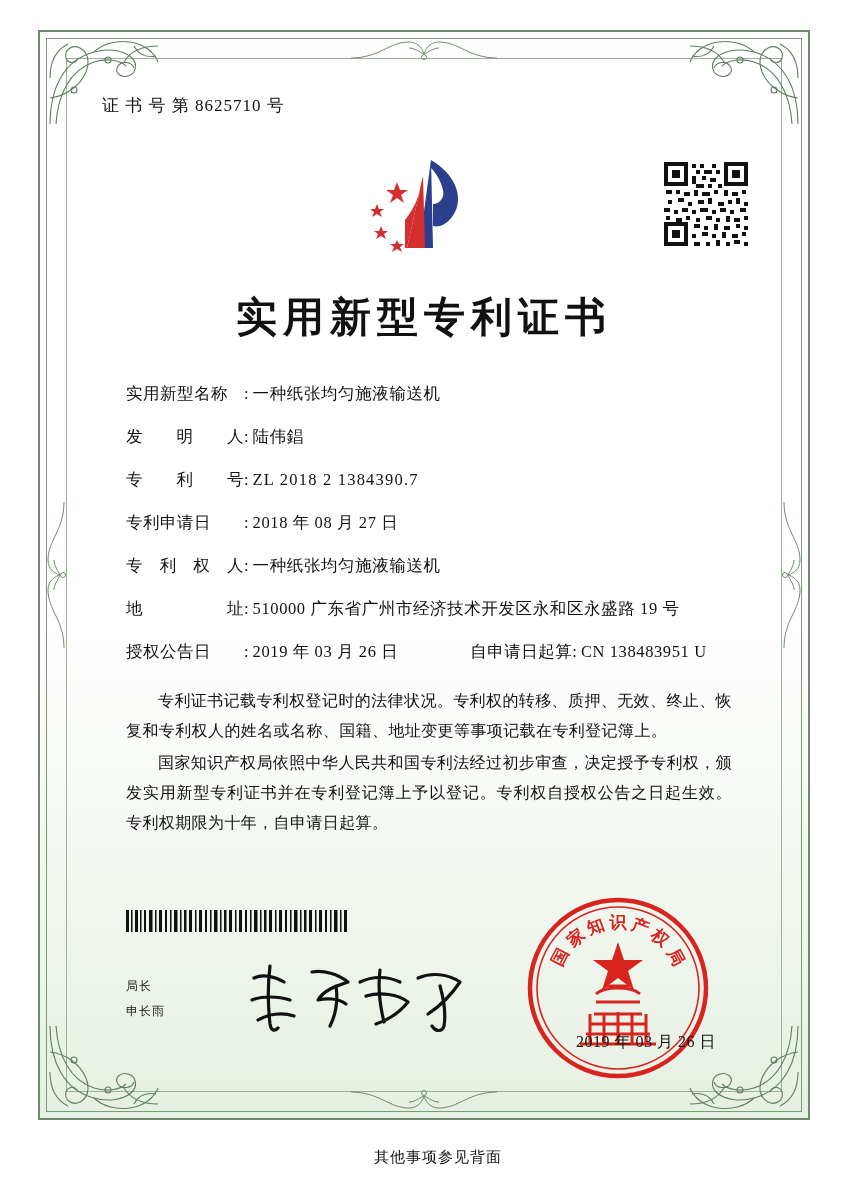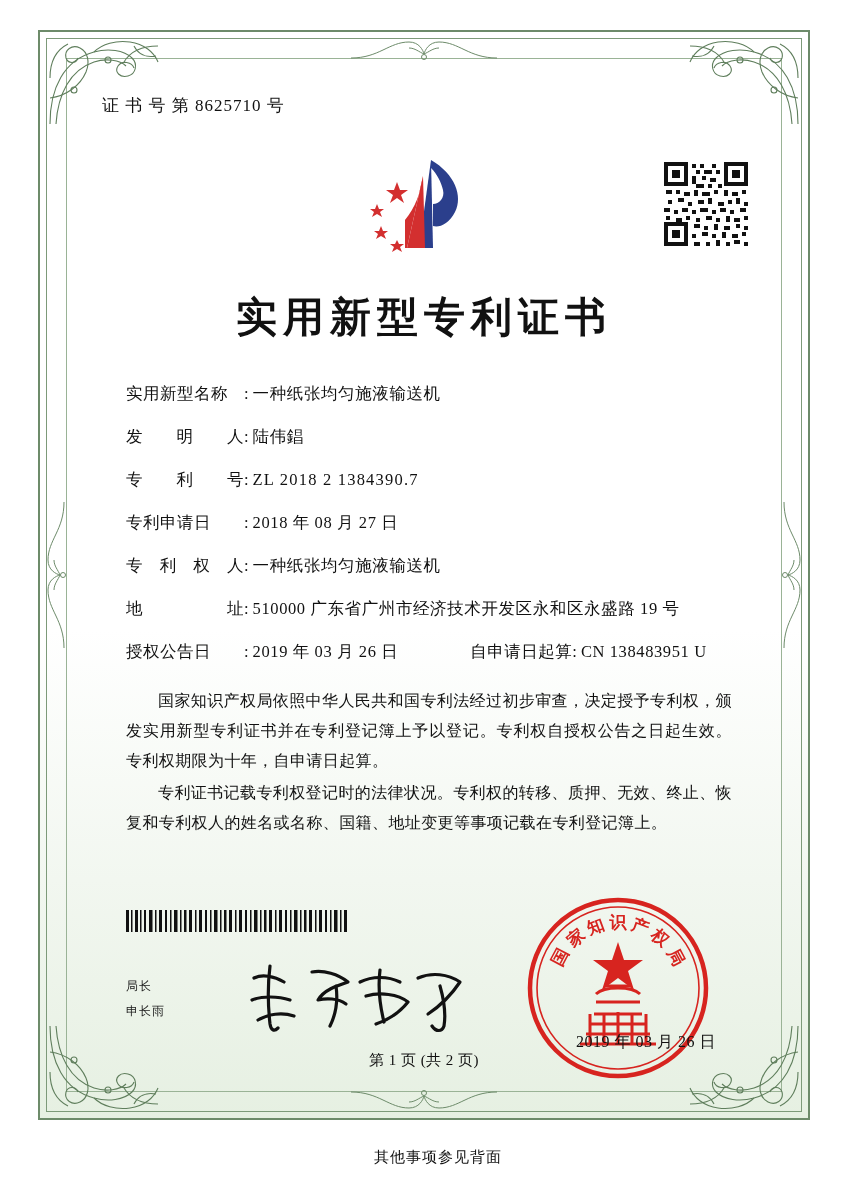--- a/index.html
+++ b/index.html
@@ -486,22 +486,22 @@
           <span class="f-colon">:</span>
           <span class="f-value">2019 年 03 月 26 日</span>
           <span class="second">
             <span class="f-label2">自申请日起算</span><span class="f-colon">:</span><span class="f-value">CN 138483951 U</span>
           </span>
         </div>
 
       </div>
 
       <div class="paras">
+        <p>专利证书记载专利权登记时的法律状况。专利权的转移、质押、无效、终止、恢复和专利权人的姓名或名称、国籍、地址变更等事项记载在专利登记簿上。</p>
         <p>国家知识产权局依照中华人民共和国专利法经过初步审查，决定授予专利权，颁发实用新型专利证书并在专利登记簿上予以登记。专利权自授权公告之日起生效。专利权期限为十年，自申请日起算。</p>
-        <p>专利证书记载专利权登记时的法律状况。专利权的转移、质押、无效、终止、恢复和专利权人的姓名或名称、国籍、地址变更等事项记载在专利登记簿上。</p>
       </div>
 
       <div class="barcode">
         <svg viewBox="0 0 222 22" width="222" height="22" preserveAspectRatio="none">
           <g fill="#111">
             <rect x="0" y="0" width="3" height="22"></rect>
               <rect x="5" y="0" width="1.5" height="22"></rect>
             <rect x="9" y="0" width="3" height="22"></rect>
               <rect x="14" y="0" width="1.5" height="22"></rect>
             <rect x="18" y="0" width="2" height="22"></rect>
@@ -594,20 +594,19 @@
           <text x="94" y="34" text-anchor="middle" transform="rotate(-20 94 94)">知</text>
           <text x="94" y="34" text-anchor="middle" transform="rotate(0 94 94)">识</text>
           <text x="94" y="34" text-anchor="middle" transform="rotate(20 94 94)">产</text>
           <text x="94" y="34" text-anchor="middle" transform="rotate(40 94 94)">权</text>
           <text x="94" y="34" text-anchor="middle" transform="rotate(62 94 94)">局</text>
         </g>
       </svg>
 
       <div class="seal-date">2019 年 03 月 26 日</div>
 
-      <div class="page-no">第 1 页 (共 2 页)</div>
 
     </div>
   </div>
 
   <div class="footnote">其他事项参见背面</div>
 
 </div>
 
 </body></html>

